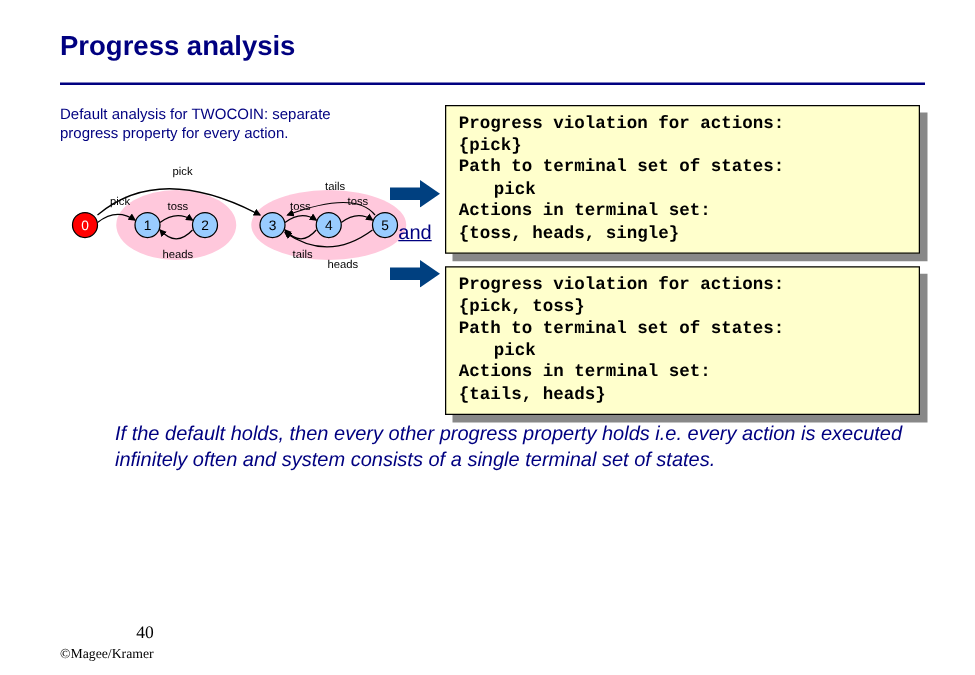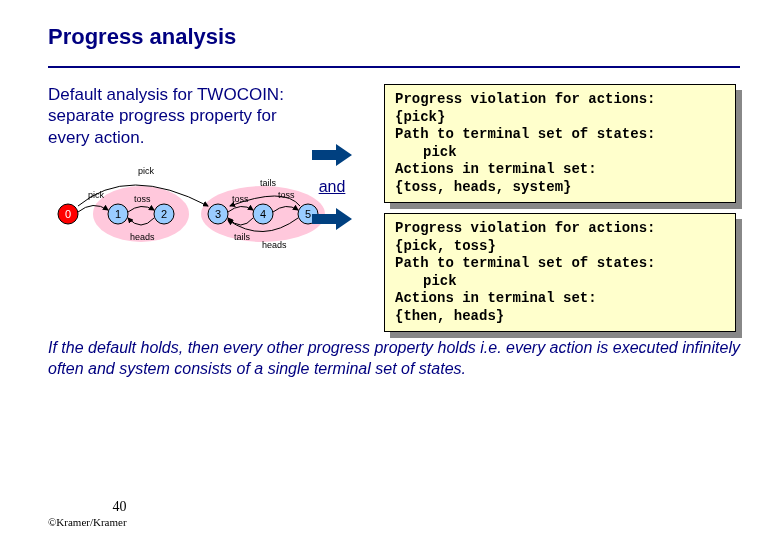--- a/index.html
+++ b/index.html
@@ -27,40 +27,40 @@
     margin-bottom: 16px;
   }
   .topgrid {
     display: grid;
     grid-template-columns: 260px 40px 380px;
     column-gap: 4px;
     align-items: start;
   }
   .default-text {
     font-family: "Comic Sans MS", cursive, sans-serif;
-    font-size: 17px;
+    font-size: 12px;
     color: #000080;
     line-height: 1.25;
   }
   .arrow-col {
     display: flex;
     flex-direction: column;
     align-items: center;
     gap: 12px;
     margin-top: 60px;
   }
   .and {
     font-family: "Comic Sans MS", cursive, sans-serif;
     font-size: 16px;
     color: #000080;
     text-decoration: underline;
   }
   .arrow svg { display: block; }
   .boxcol { display: flex; flex-direction: column; gap: 10px; }
-  .shadow-wrap { position: relative; margin-left: 28px; }
+  .shadow-wrap { position: relative; }
   .shadow {
     position: absolute;
     top: 6px; left: 6px; right: -6px; bottom: -6px;
     background: #888;
     z-index: 0;
   }
   .codebox {
     position: relative;
     z-index: 1;
     background: #ffffcc;
@@ -78,20 +78,21 @@
     margin: 14px 0 10px 0;
     width: 280px;
   }
   .bottom-text {
     font-family: "Comic Sans MS", cursive, sans-serif;
     font-size: 16px;
     font-style: italic;
     color: #000080;
     line-height: 1.3;
     margin-top: 6px;
+    margin-left: 44px;
   }
   .footer {
     position: absolute;
     bottom: 10px;
     left: 48px;
     right: 40px;
     display: flex;
     justify-content: space-between;
     align-items: flex-end;
     font-family: "Times New Roman", serif;
@@ -175,35 +176,35 @@
       </span>
     </div>
 
     <div class="boxcol">
       <div class="shadow-wrap">
         <div class="shadow"></div>
         <div class="codebox"><span>Progress violation for actions:</span>
 <span>{pick}</span>
 <span>Path to terminal set of states:</span>
 <span class="indent">pick</span><span>Actions in terminal set:</span>
-<span>{toss, heads, system}</span></div>
+<span>{toss, heads, single}</span></div>
       </div>
       <div class="shadow-wrap">
         <div class="shadow"></div>
         <div class="codebox"><span>Progress violation for actions:</span>
 <span>{pick, toss}</span>
 <span>Path to terminal set of states:</span>
 <span class="indent">pick</span><span>Actions in terminal set:</span>
-<span>{then, heads}</span></div>
+<span>{tails, heads}</span></div>
       </div>
     </div>
 
   </div>
 
   <div class="bottom-text">If the default holds, then every other progress property holds i.e. every action is executed infinitely often and system consists of a single terminal set of states.</div>
 </div>
 
 <div class="footer">
   <span class="footer-right">
     <span class="page">40</span><br>
-    <span class="credit">©Kramer/Kramer</span>
+    <span class="credit">©Magee/Kramer</span>
   </span>
 </div>
 
 </body></html>

